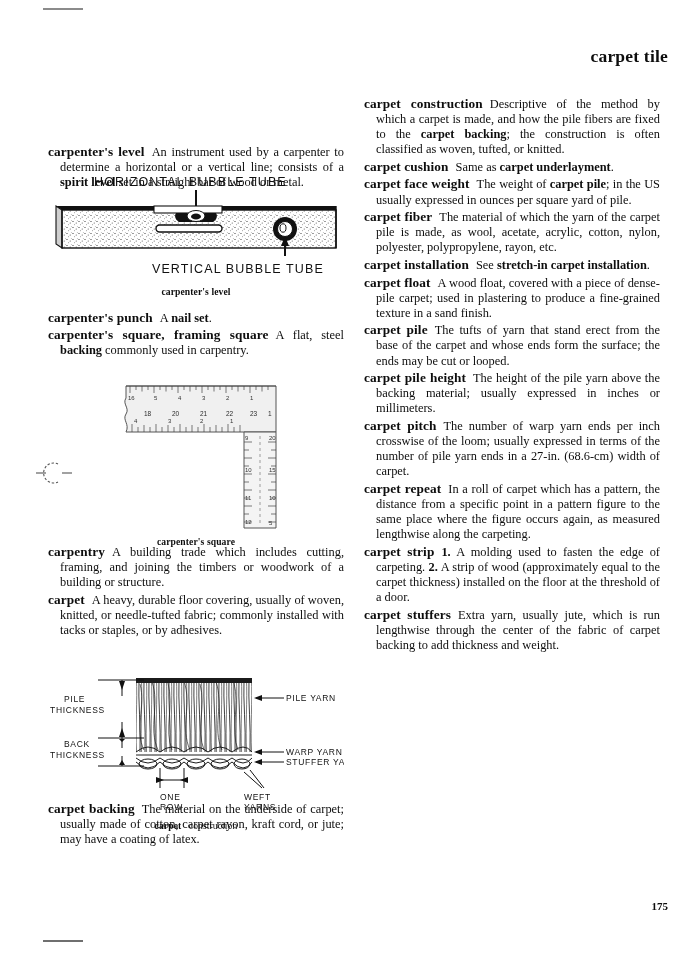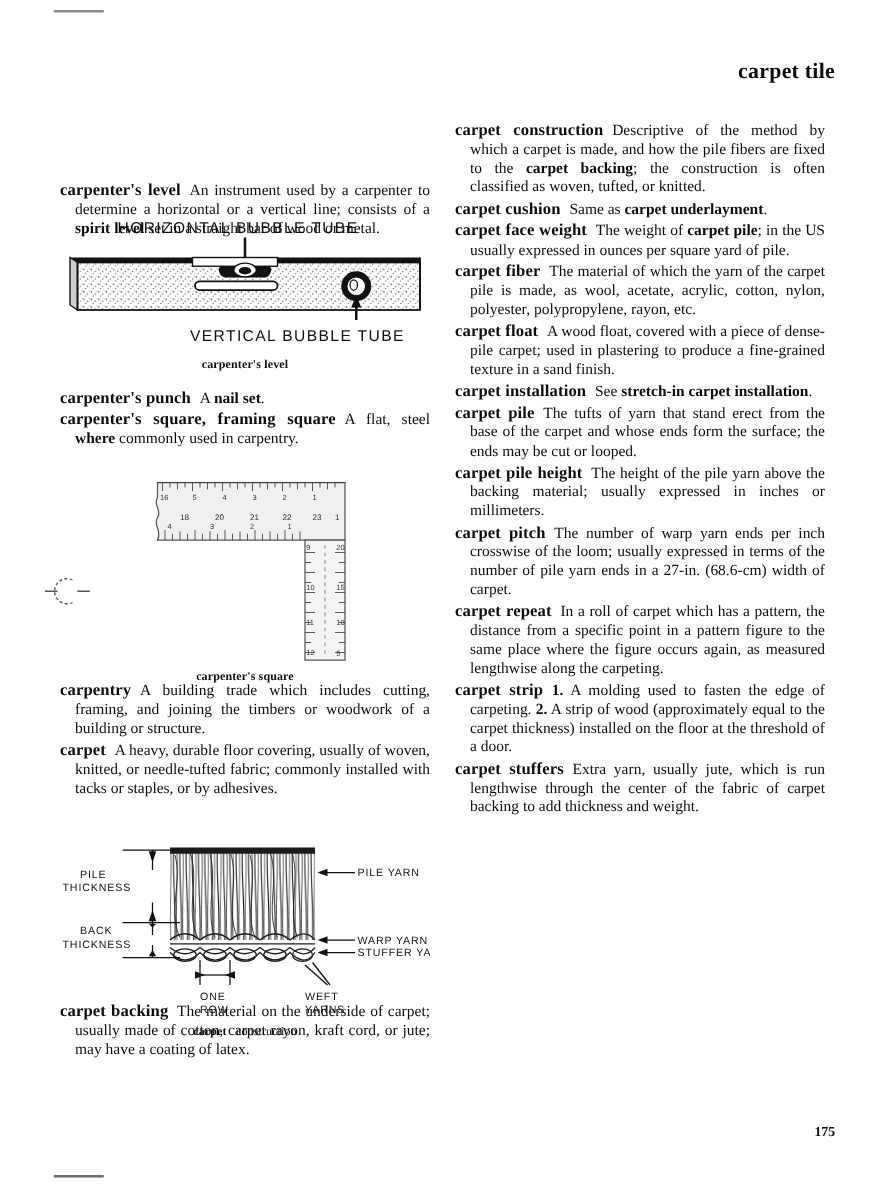--- a/index.html
+++ b/index.html
@@ -86,21 +86,21 @@
       <span class="hw">carpenter's level</span><span class="gap"></span><span>An instrument used by a carpenter to determine a horizontal or a vertical line; consists of a <b>spirit level</b> set in a straight bar of wood or metal.</span>
     </p>
 
     <div style="height:118px"></div>
 
     <p class="entry">
       <span class="hw">carpenter's punch</span><span class="gap"></span><span>A <b>nail set</b>.</span>
     </p>
 
     <p class="entry">
-      <span class="hw">carpenter's square, framing square</span><span class="gap"></span><span>A flat, steel <b>where</b> commonly used in carpentry.</span>
+      <span class="hw">carpenter's square, framing square</span><span class="gap"></span><span>A flat, steel <b>backing</b> commonly used in carpentry.</span>
     </p>
 
     <div style="height:184px"></div>
 
     <p class="entry">
       <span class="hw">carpentry</span><span class="gap"></span><span>A building trade which includes cutting, framing, and joining the timbers or woodwork of a building or structure.</span>
     </p>
 
     <p class="entry">
       <span class="hw">carpet</span><span class="gap"></span><span>A heavy, durable floor covering, usually of woven, knitted, or needle-tufted fabric; commonly installed with tacks or staples, or by adhesives.</span>
@@ -111,22 +111,22 @@
     <p class="entry">
       <span class="hw">carpet backing</span><span class="gap"></span><span>The material on the underside of carpet; usually made of cotton, carpet rayon, kraft cord, or jute; may have a coating of latex.</span>
     </p>
   </div>
 
   <div class="col col-right">
     <p class="entry"><span class="hw">carpet construction</span><span class="gap"></span><span>Descriptive of the method by which a carpet is made, and how the pile fibers are fixed to the <b>carpet backing</b>; the construction is often classified as woven, tufted, or knitted.</span></p>
     <p class="entry"><span class="hw">carpet cushion</span><span class="gap"></span><span>Same as <b>carpet underlayment</b>.</span></p>
     <p class="entry"><span class="hw">carpet face weight</span><span class="gap"></span><span>The weight of <b>carpet pile</b>; in the US usually expressed in ounces per square yard of pile.</span></p>
     <p class="entry"><span class="hw">carpet fiber</span><span class="gap"></span><span>The material of which the yarn of the carpet pile is made, as wool, acetate, acrylic, cotton, nylon, polyester, polypropylene, rayon, etc.</span></p>
+    <p class="entry"><span class="hw">carpet installation</span><span class="gap"></span><span>See <b>stretch-in carpet installation</b>.</span></p>
     <p class="entry"><span class="hw">carpet float</span><span class="gap"></span><span>A wood float, covered with a piece of dense-pile carpet; used in plastering to produce a fine-grained texture in a sand finish.</span></p>
-    <p class="entry"><span class="hw">carpet installation</span><span class="gap"></span><span>See <b>stretch-in carpet installation</b>.</span></p>
     <p class="entry"><span class="hw">carpet pile</span><span class="gap"></span><span>The tufts of yarn that stand erect from the base of the carpet and whose ends form the surface; the ends may be cut or looped.</span></p>
     <p class="entry"><span class="hw">carpet pile height</span><span class="gap"></span><span>The height of the pile yarn above the backing material; usually expressed in inches or millimeters.</span></p>
     <p class="entry"><span class="hw">carpet pitch</span><span class="gap"></span><span>The number of warp yarn ends per inch crosswise of the loom; usually expressed in terms of the number of pile yarn ends in a 27-in. (68.6-cm) width of carpet.</span></p>
     <p class="entry"><span class="hw">carpet repeat</span><span class="gap"></span><span>In a roll of carpet which has a pattern, the distance from a specific point in a pattern figure to the same place where the figure occurs again, as measured lengthwise along the carpeting.</span></p>
     <p class="entry"><span class="hw">carpet strip</span><span class="gap"></span><span><b>1.</b> A molding used to fasten the edge of carpeting. <b>2.</b> A strip of wood (approximately equal to the carpet thickness) installed on the floor at the threshold of a door.</span></p>
     <p class="entry"><span class="hw">carpet stuffers</span><span class="gap"></span><span>Extra yarn, usually jute, which is run lengthwise through the center of the fabric of carpet backing to add thickness and weight.</span></p>
   </div>
 
   <div class="figure" id="fig-level">
     <svg width="296" height="110" viewBox="0 0 296 110">

